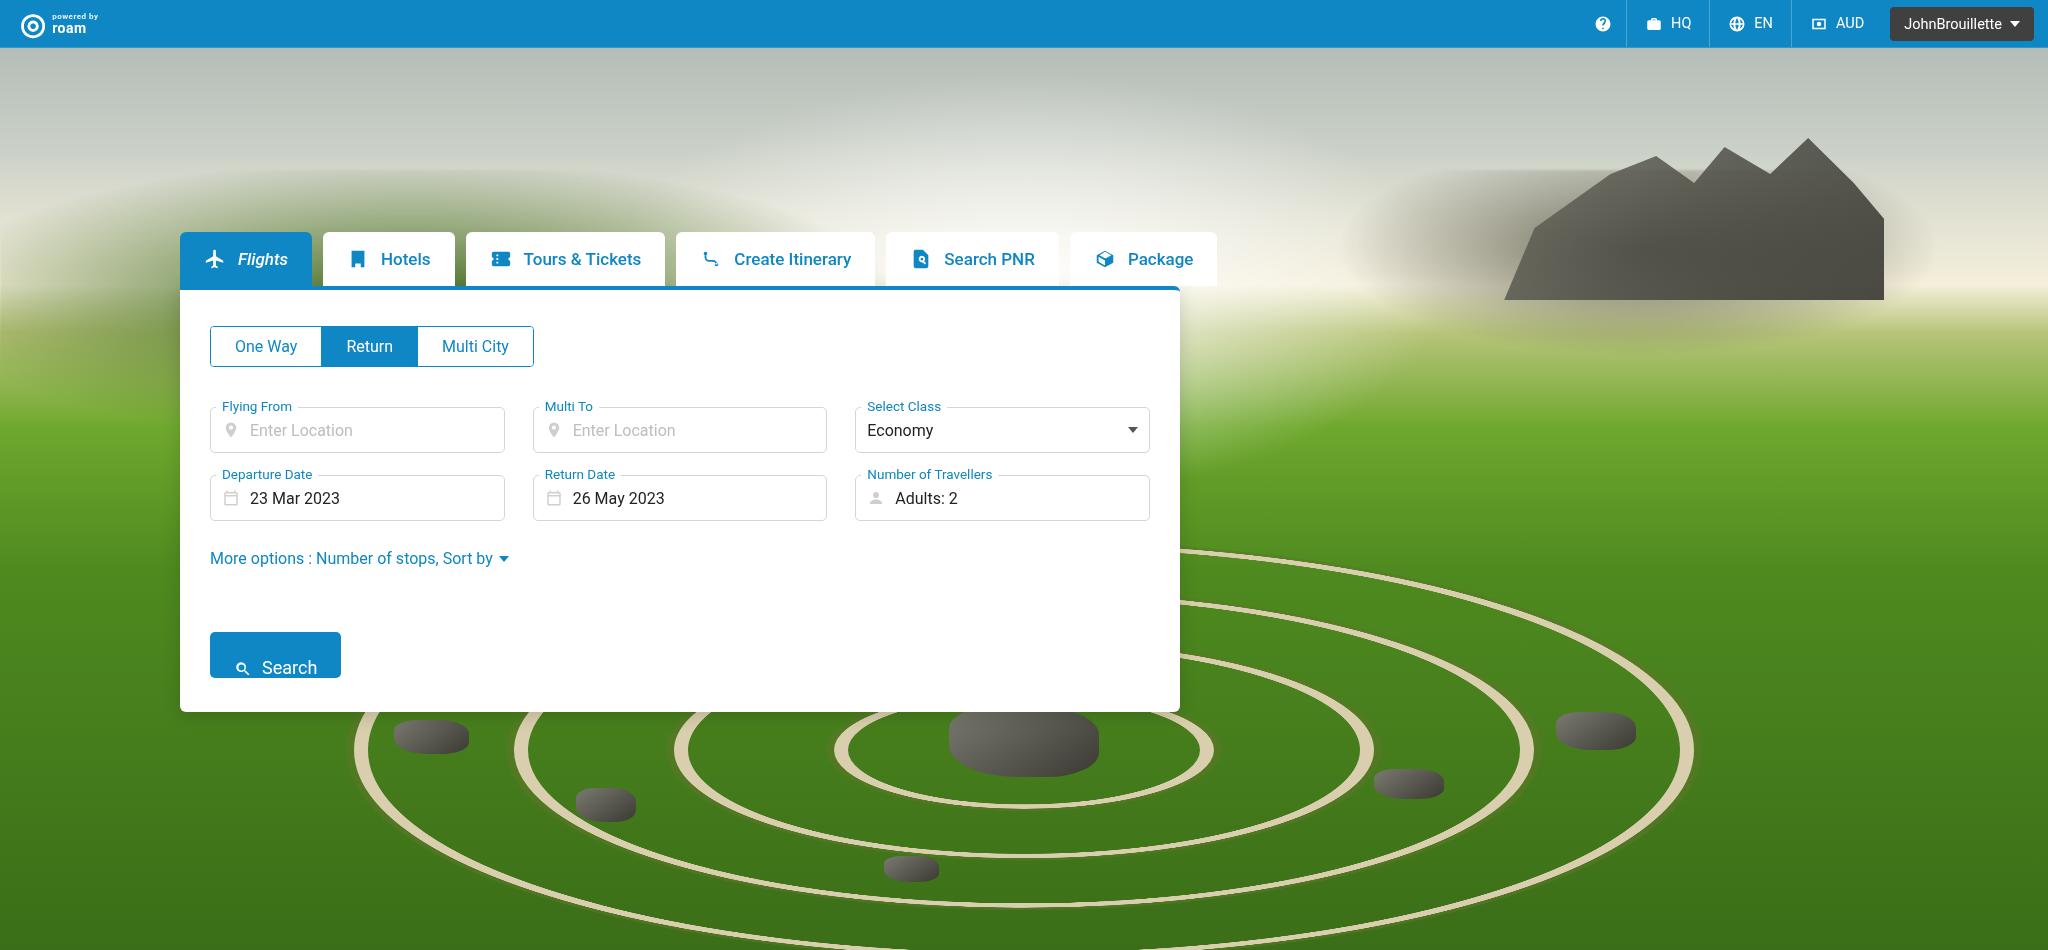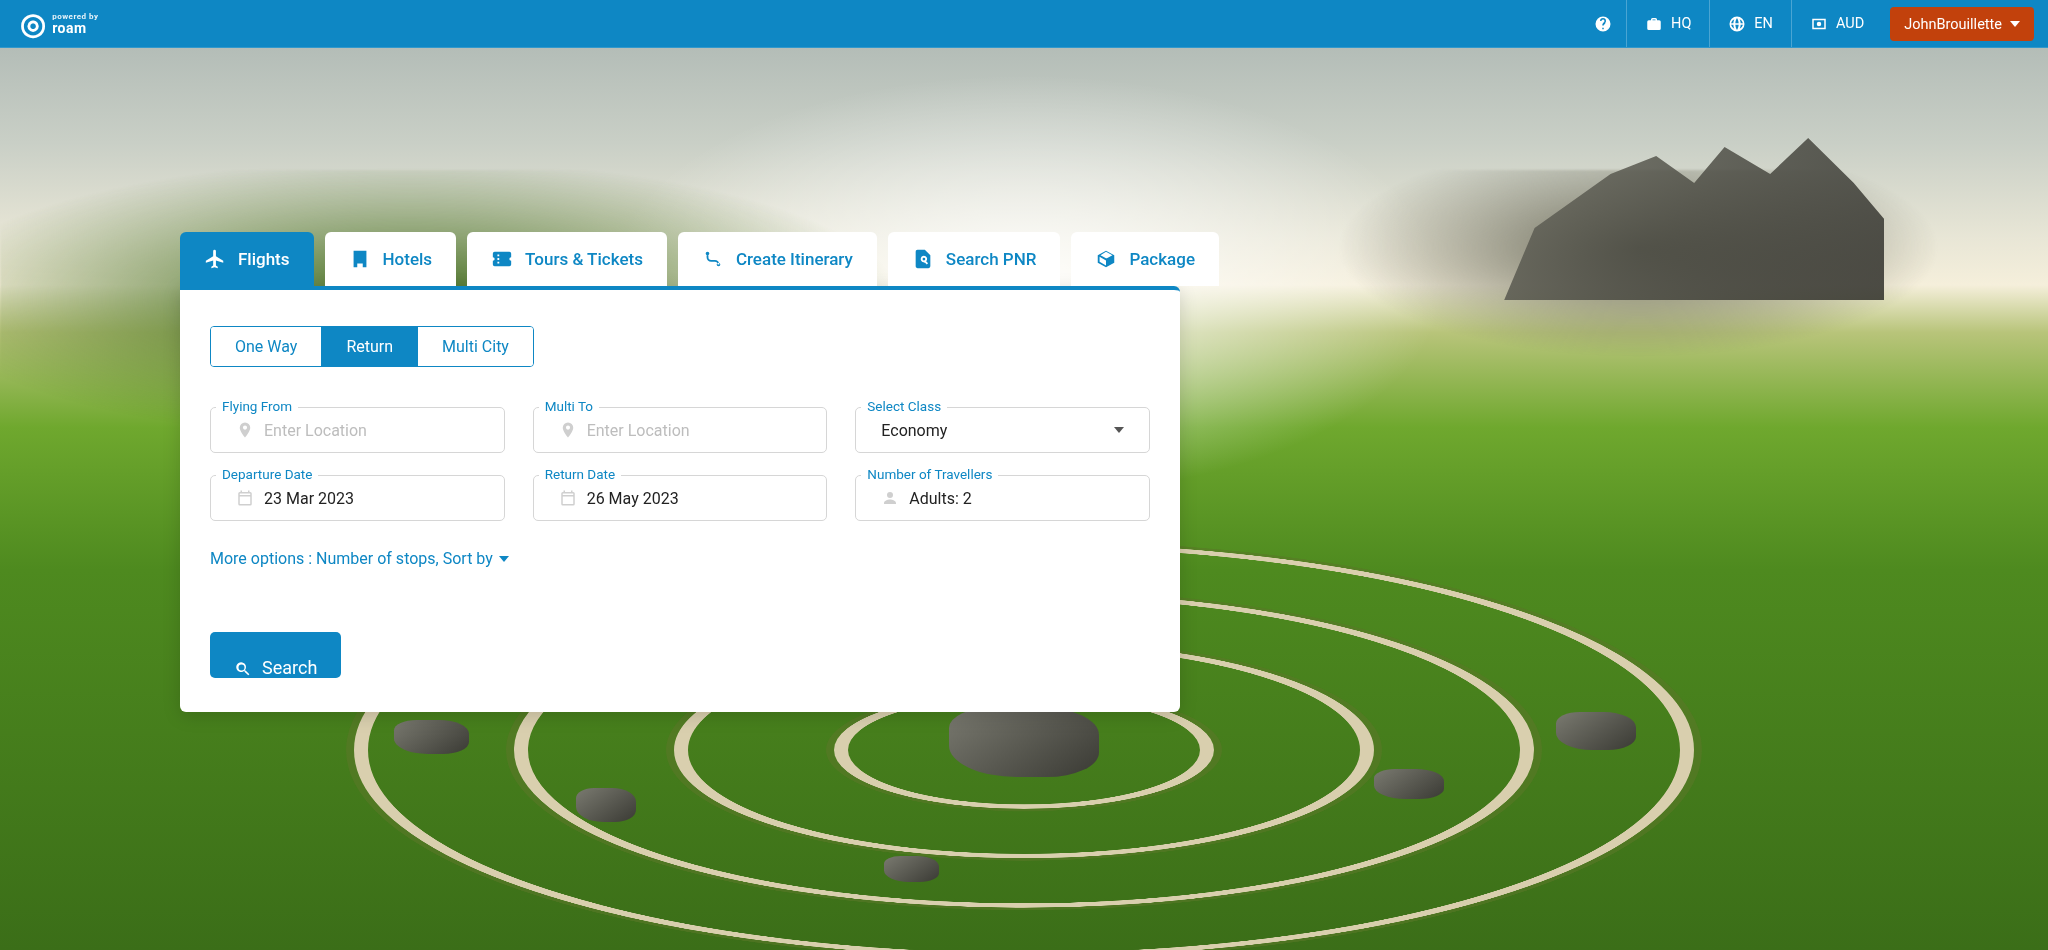--- a/index.html
+++ b/index.html
@@ -50,33 +50,33 @@
   .logo .mark { font-size:30px; line-height:1; }
   .logo .text { display:flex; flex-direction:column; line-height:1; }
   .logo .text small{ font-size:8px; letter-spacing:.5px; opacity:.9; }
   .logo .text span{ font-size:14px; letter-spacing:.5px; }
   .header-right { display:flex; align-items:stretch; height:100%; }
   .hdr-item {
     display:flex; align-items:center; gap:8px; padding:0 18px;
     border-left:1px solid rgba(255,255,255,.25); font-size:14.5px; cursor:pointer;
   }
   .hdr-item.help{ border-left:none; padding:0 14px; }
-  .hdr-item.user{ background:#c2410c; border-radius:4px; margin:7px 4px 7px 8px; height:34px; padding:1px 14px; border-left:none; }
+  .hdr-item.user{ background:#404040; border-radius:4px; margin:7px 4px 7px 8px; height:34px; padding:1px 14px; border-left:none; }
   .hdr-item svg{ width:18px; height:18px; fill:#fff; }
   .caret-down{ width:0;height:0;border-left:5px solid transparent;border-right:5px solid transparent;border-top:6px solid #fff; }
 
   
   .panel-wrap{ position:absolute; left:180px; top:232px; width:1000px; z-index:5; }
   .tabs{ display:flex; gap:11px; }
   .tab{
     background:#fff; color:#0e87c4; border-radius:6px 6px 0 0;
     display:flex; align-items:center; gap:12px; padding:0 24px; height:54px;
     font-size:17px; font-weight:500; cursor:pointer; white-space:nowrap;
   }
-  .tab.active{ background:#0e87c4; color:#fff; }
+  .tab.active{ background:#0e87c4; color:#fff;font-style:italic; }
   .tab svg{ width:22px; height:22px; fill:currentColor; }
 
   
   .panel{
     background:#fff; border-top:4px solid #0e87c4; border-radius:0 6px 6px 6px;
     padding:36px 30px 30px; box-shadow:0 4px 18px rgba(0,0,0,.15);
   }
   .trip-type{ display:inline-flex; border:1px solid #0e87c4; border-radius:4px; overflow:hidden; }
   .trip-type button{
     background:#fff; color:#0e87c4; border:none; padding:10px 24px; font-size:16px;
@@ -86,21 +86,21 @@
   .trip-type button.sel{ background:#0e87c4; color:#fff; }
 
   .form-grid{ display:grid; grid-template-columns:repeat(3,1fr); gap:22px 28px; margin-top:40px; }
   .field{ position:relative; }
   .field label{
     position:absolute; top:-9px; left:6px; background:#fff; padding:0 6px;
     font-size:13.5px; color:#0e87c4; z-index:1;
   }
   .field .box{
     border:1px solid #d6d6d6; border-radius:5px; height:46px;
-    display:flex; align-items:center; padding:0 25px; gap:10px; font-size:16px; color:#222;
+    display:flex; align-items:center; padding:0 11px; gap:10px; font-size:16px; color:#222;
   }
   .field .box.select{ justify-content:space-between; }
   .field .box input{ border:none; outline:none; width:100%; font-size:16px; color:#222; }
   .field .box input::placeholder{ color:#bdbdbd; }
   .ico{ width:18px; height:18px; fill:#cfcfcf; flex:none; }
   .chev{ width:0;height:0;border-left:5px solid transparent;border-right:5px solid transparent;border-top:6px solid #555; }
 
   .more-opts{ margin-top:28px; color:#0e87c4; font-size:16px; display:flex; align-items:center; gap:6px; cursor:pointer; }
   .more-opts .chev{ border-top-color:#0e87c4; }
 

